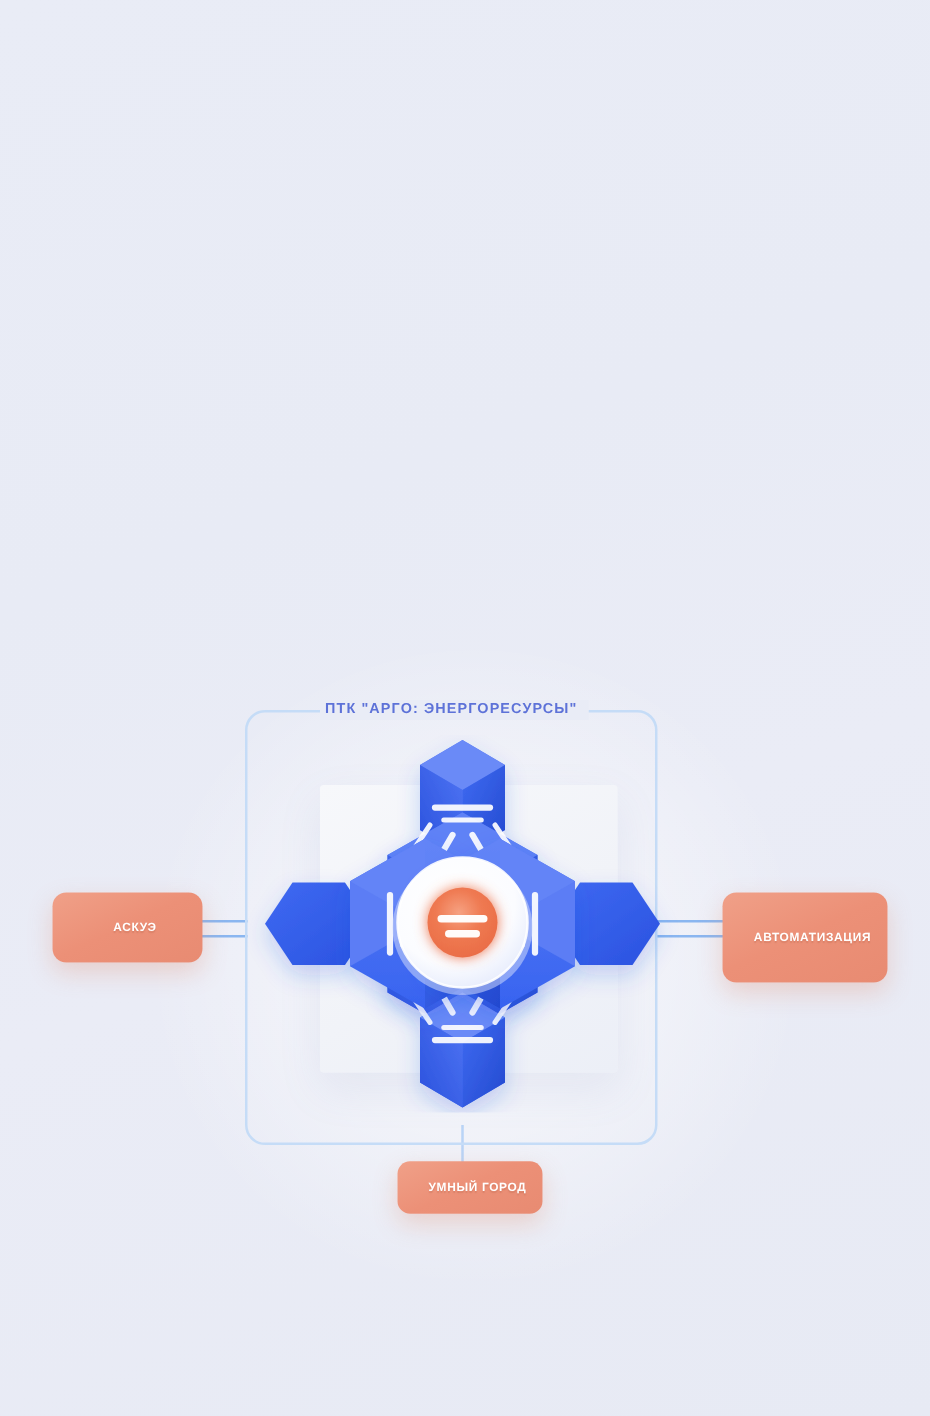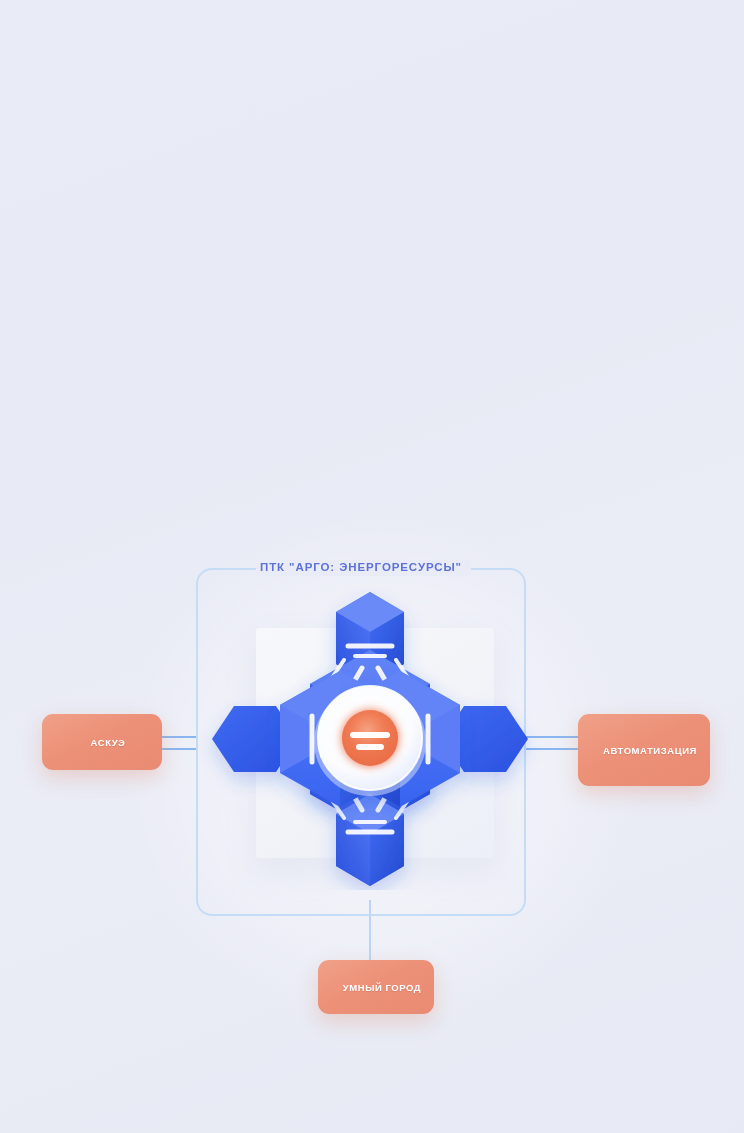--- a/index.html
+++ b/index.html
@@ -107,21 +107,21 @@
     font-size: 9.5px;
     font-weight: bold;
     letter-spacing: 0.55px;
     text-align: center;
     white-space: nowrap;
     text-shadow: 0 1px 1px rgba(170,90,65,0.28);
     padding-left: 12px;
   }
   #pill-left   { left: 42px;  top: 714px; width: 108px; height: 56px; }
   #pill-right  { left: 578px; top: 714px; width: 120px; height: 72px; }
-  #pill-bottom { left: 318px; top: 960px; width: 104px; height: 54px; }
+  #pill-bottom { left: 318px; top: 929px; width: 104px; height: 42px; border-radius: 10px; }
 
   
   #cluster {
     position: absolute;
     left: 196px;
     top: 588px;
     width: 348px;
     height: 302px;
   }
   #cluster svg { display: block; }

